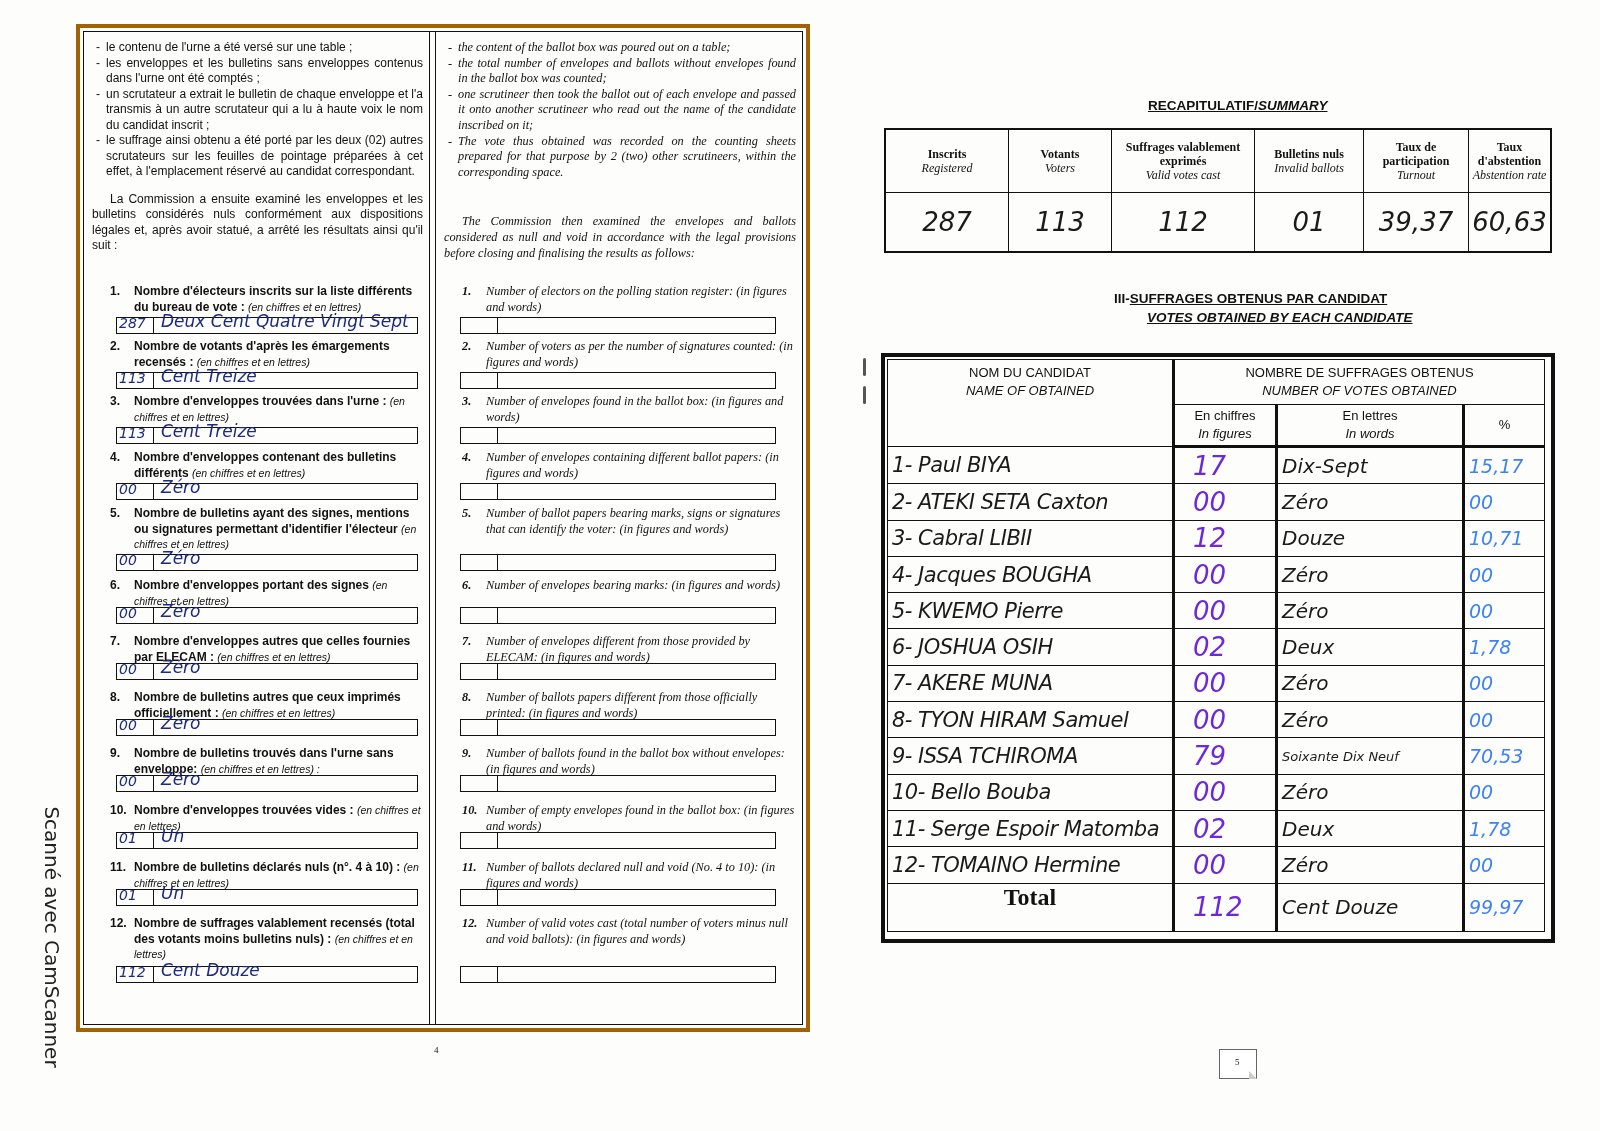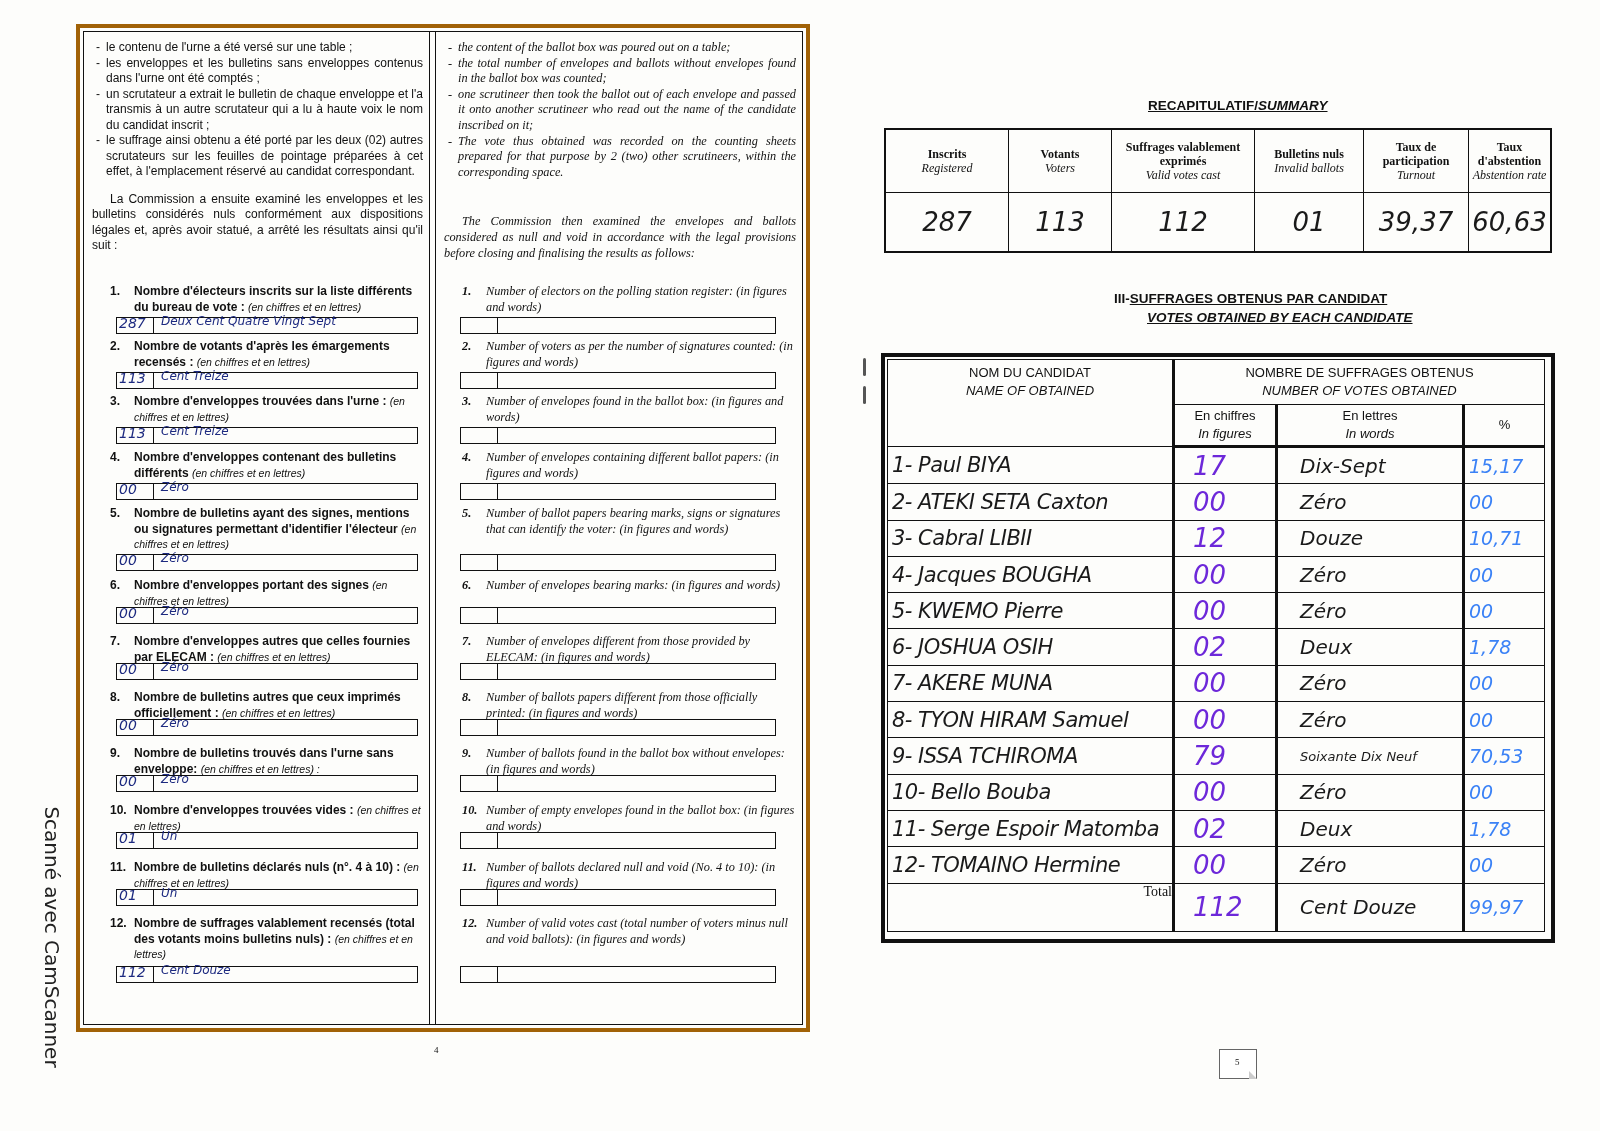--- a/index.html
+++ b/index.html
@@ -20,42 +20,42 @@
   .intro{margin-top:12px;text-indent:18px;text-align:justify;padding:0 6px 0 8px;}
   .item{position:absolute;left:0;right:0;}
   .item-q{padding-left:50px;padding-right:6px;position:relative;}
   .item-num{position:absolute;left:26px;top:0;font-weight:bold;}
   .fr .item-q{font-weight:bold;}
   .hint{font-style:italic;font-weight:normal;font-size:10.5px;}
   .answer-box{position:absolute;height:17px;border:1.5px solid #111;box-sizing:border-box;}
   .answer-box .fig{position:absolute;left:0;top:0;bottom:0;width:36px;border-right:1.5px solid #111;}
   .hw{font-family:"DejaVu Sans",sans-serif;font-style:oblique;color:#1d2a80;white-space:nowrap;}
   .answer-box .fig-val{position:absolute;left:2px;top:-2px;font-size:14px;}
-  .answer-box .word-val{position:absolute;left:44px;top:-4px;font-size:12px;}
+  .answer-box .word-val{position:absolute;left:44px;top:-4px;font-size:17px;}
   
   .title-u{text-decoration:underline;font-weight:bold;font-size:13.5px;}
   table{border-collapse:collapse;}
   .summary{position:absolute;left:884px;top:128px;width:668px;border:2px solid #111;padding-left:16px;}
   .summary td{border:1.5px solid #111;text-align:center;vertical-align:middle;padding:0 2px;}
   .summary .hd td{height:62px;font-size:12px;line-height:14px;}
   .summary .vals td{height:58px;}
   .b{font-weight:bold;display:block;}
   .i{font-style:italic;display:block;}
   .hwv{font-family:"DejaVu Sans",sans-serif;font-style:oblique;font-size:26px;color:#1a1a1a;}
   .votes-wrap{position:absolute;left:881px;top:353px;width:666px;height:582px;border:4px solid #111;}
   .votes{position:absolute;left:2px;top:2px;width:658px;}
   .votes td{border:1.5px solid #111;padding:0;}
   .votes .h1 td{height:44px;text-align:center;font-family:"Liberation Sans",sans-serif;font-size:13px;line-height:18px;}
   .votes .h2 td{height:40px;text-align:center;font-family:"Liberation Sans",sans-serif;font-size:13px;line-height:18px;}
   .votes tr.row td{height:35.3px;}
   .votes .name{font-family:"DejaVu Sans",sans-serif;font-style:oblique;font-size:21px;color:#1a1a1a;padding-left:4px;white-space:nowrap;overflow:hidden;letter-spacing:-0.5px;}
   .votes .num{font-family:"DejaVu Sans",sans-serif;font-style:oblique;font-size:26px;padding-left:18px;color:#6d28d9;}
-  .votes .word{font-family:"DejaVu Sans",sans-serif;font-style:oblique;font-size:20px;padding-left:22px;color:#1a1a1a;white-space:nowrap;}
+  .votes .word{font-family:"DejaVu Sans",sans-serif;font-style:oblique;font-size:20px;padding-left:4px;color:#1a1a1a;white-space:nowrap;}
   .votes .pct{font-family:"DejaVu Sans",sans-serif;font-style:oblique;font-size:19px;padding-left:4px;color:#3b82f6;white-space:nowrap;}
-  .votes .total-label{font-weight:normal;font-size:14px;text-align:right;vertical-align:top;}
+  .votes .total-label{font-weight:bold;font-size:24px;text-align:center;vertical-align:top;}
   .thickL{border-left:3px solid #111 !important;}
   .thickB td{border-bottom:3px solid #111 !important;}
   .watermark{left:-98px;top:925px;transform:rotate(90deg);font-family:"DejaVu Sans",sans-serif;font-size:20px;color:#222;width:300px;text-align:center;}
   .page-num{font-size:9px;}
 </style>
 </head>
 <body>
 
 <div class="abs watermark">Scanné avec CamScanner</div>
 

